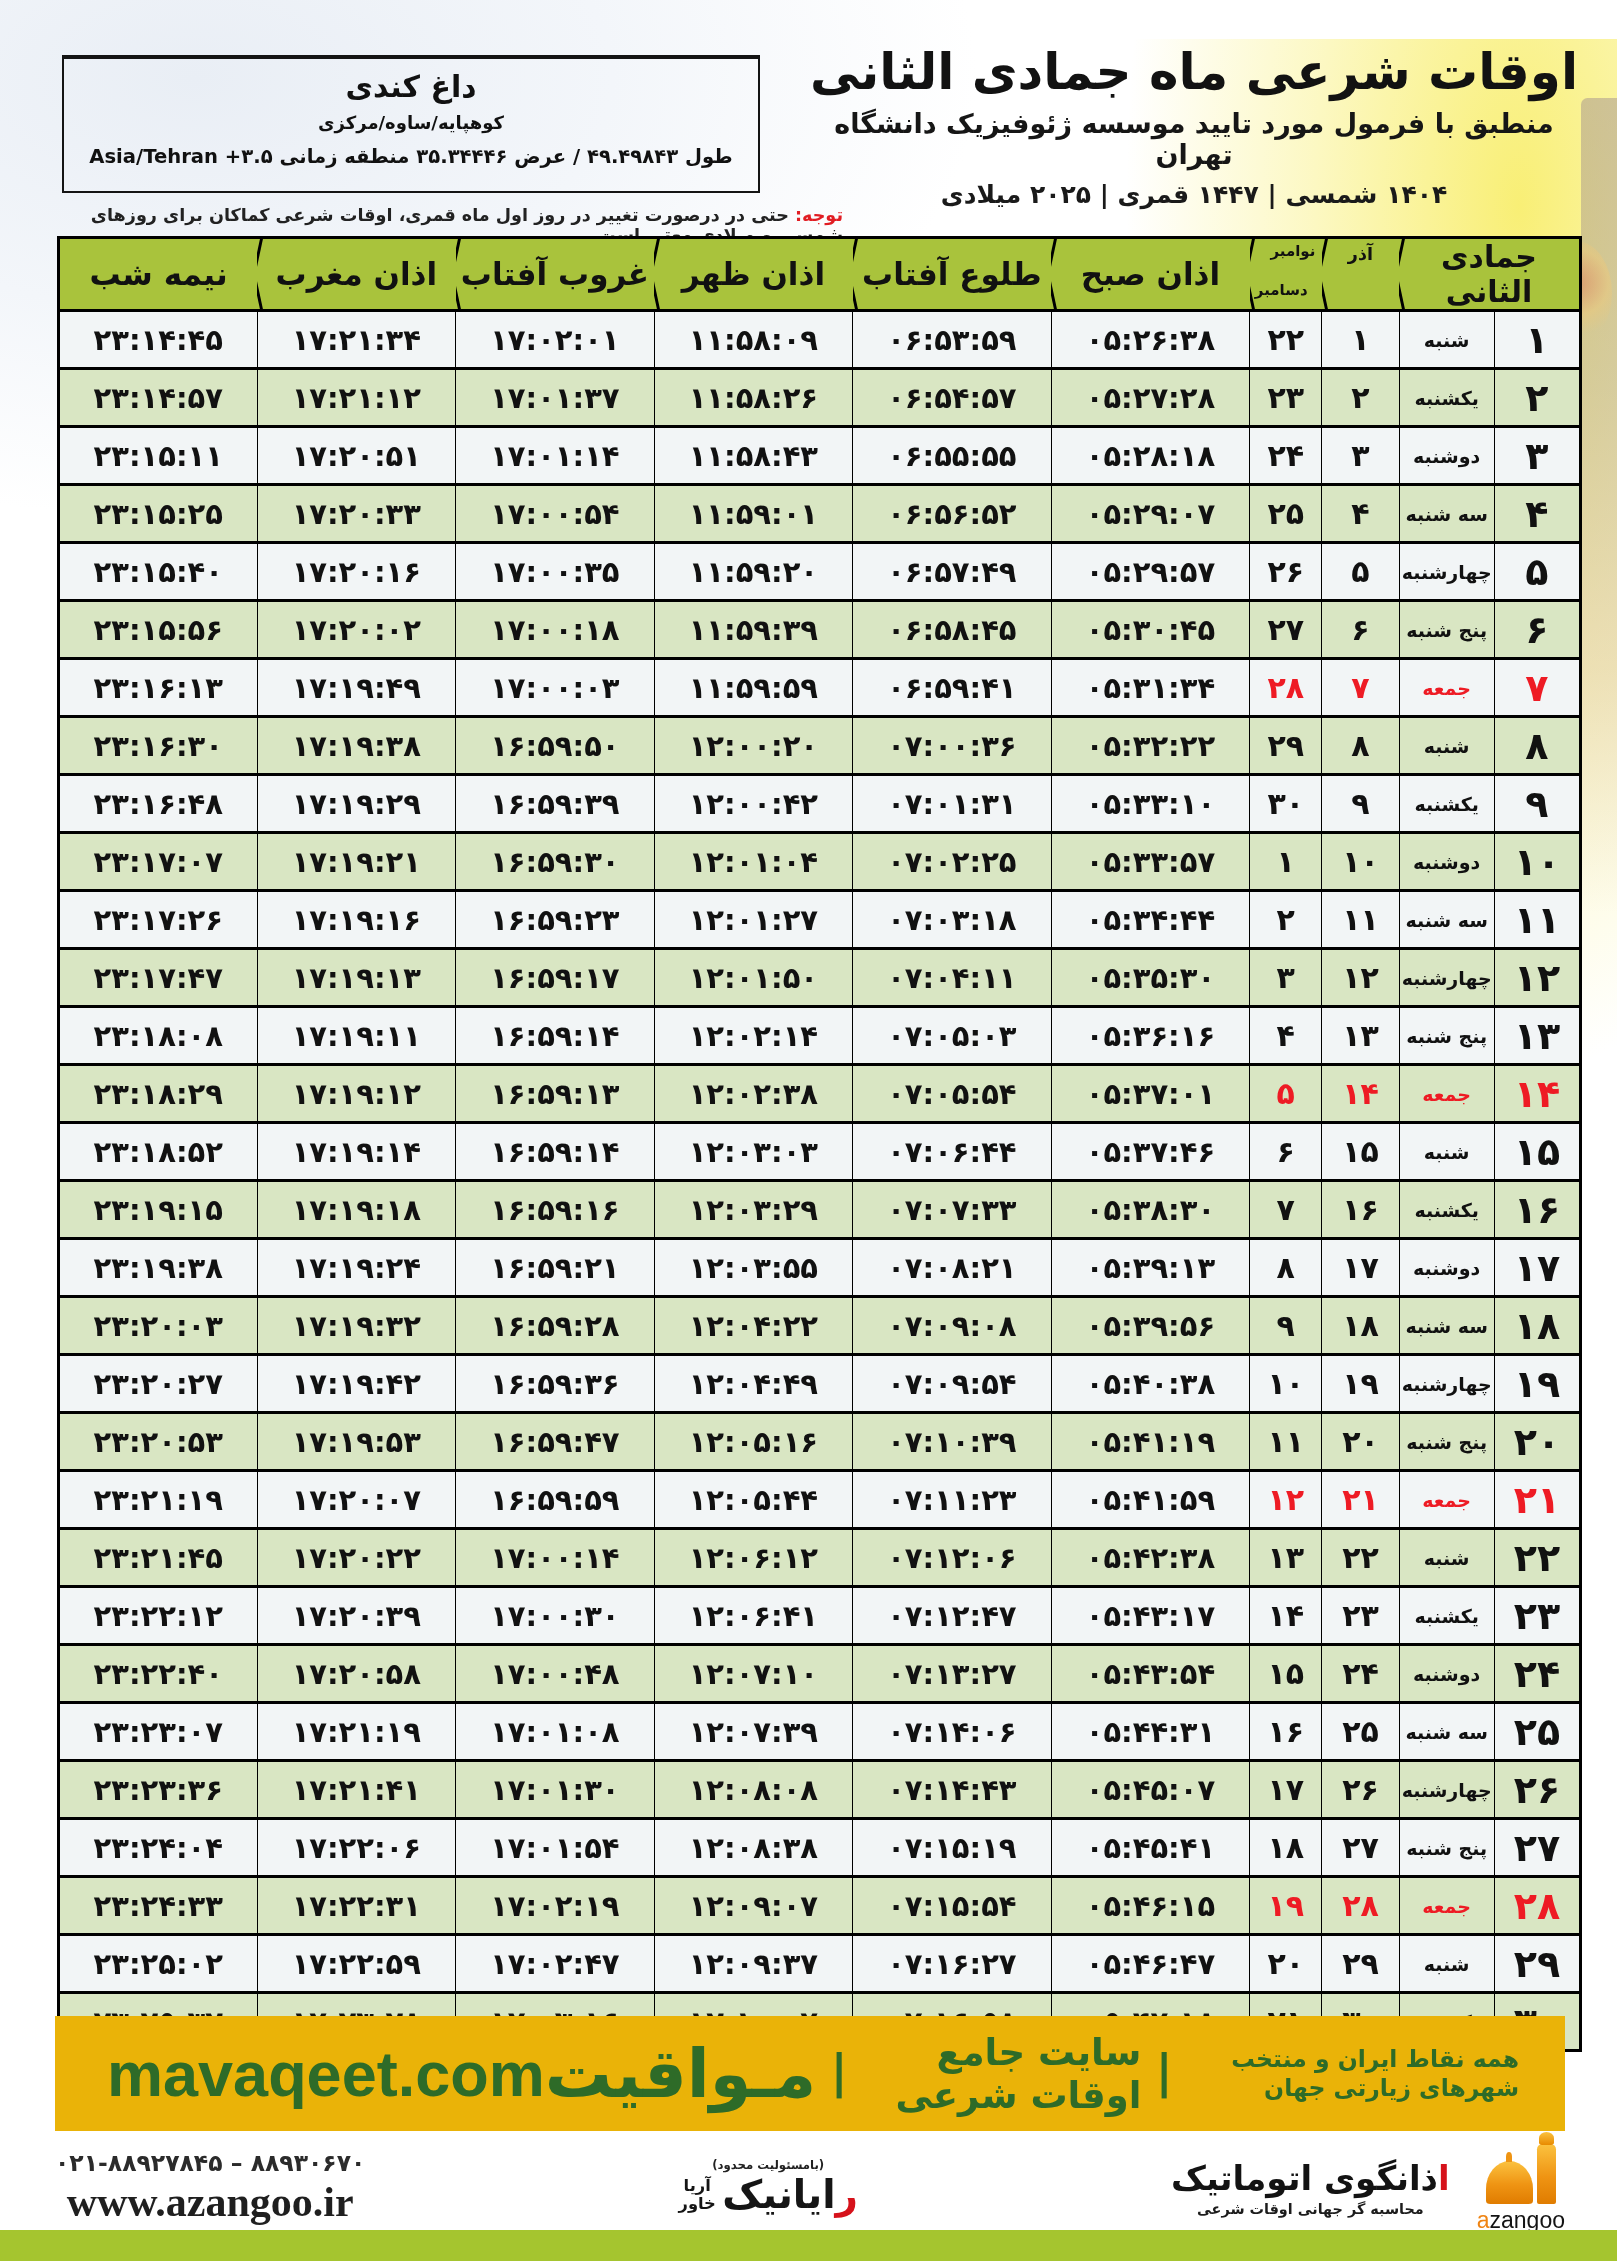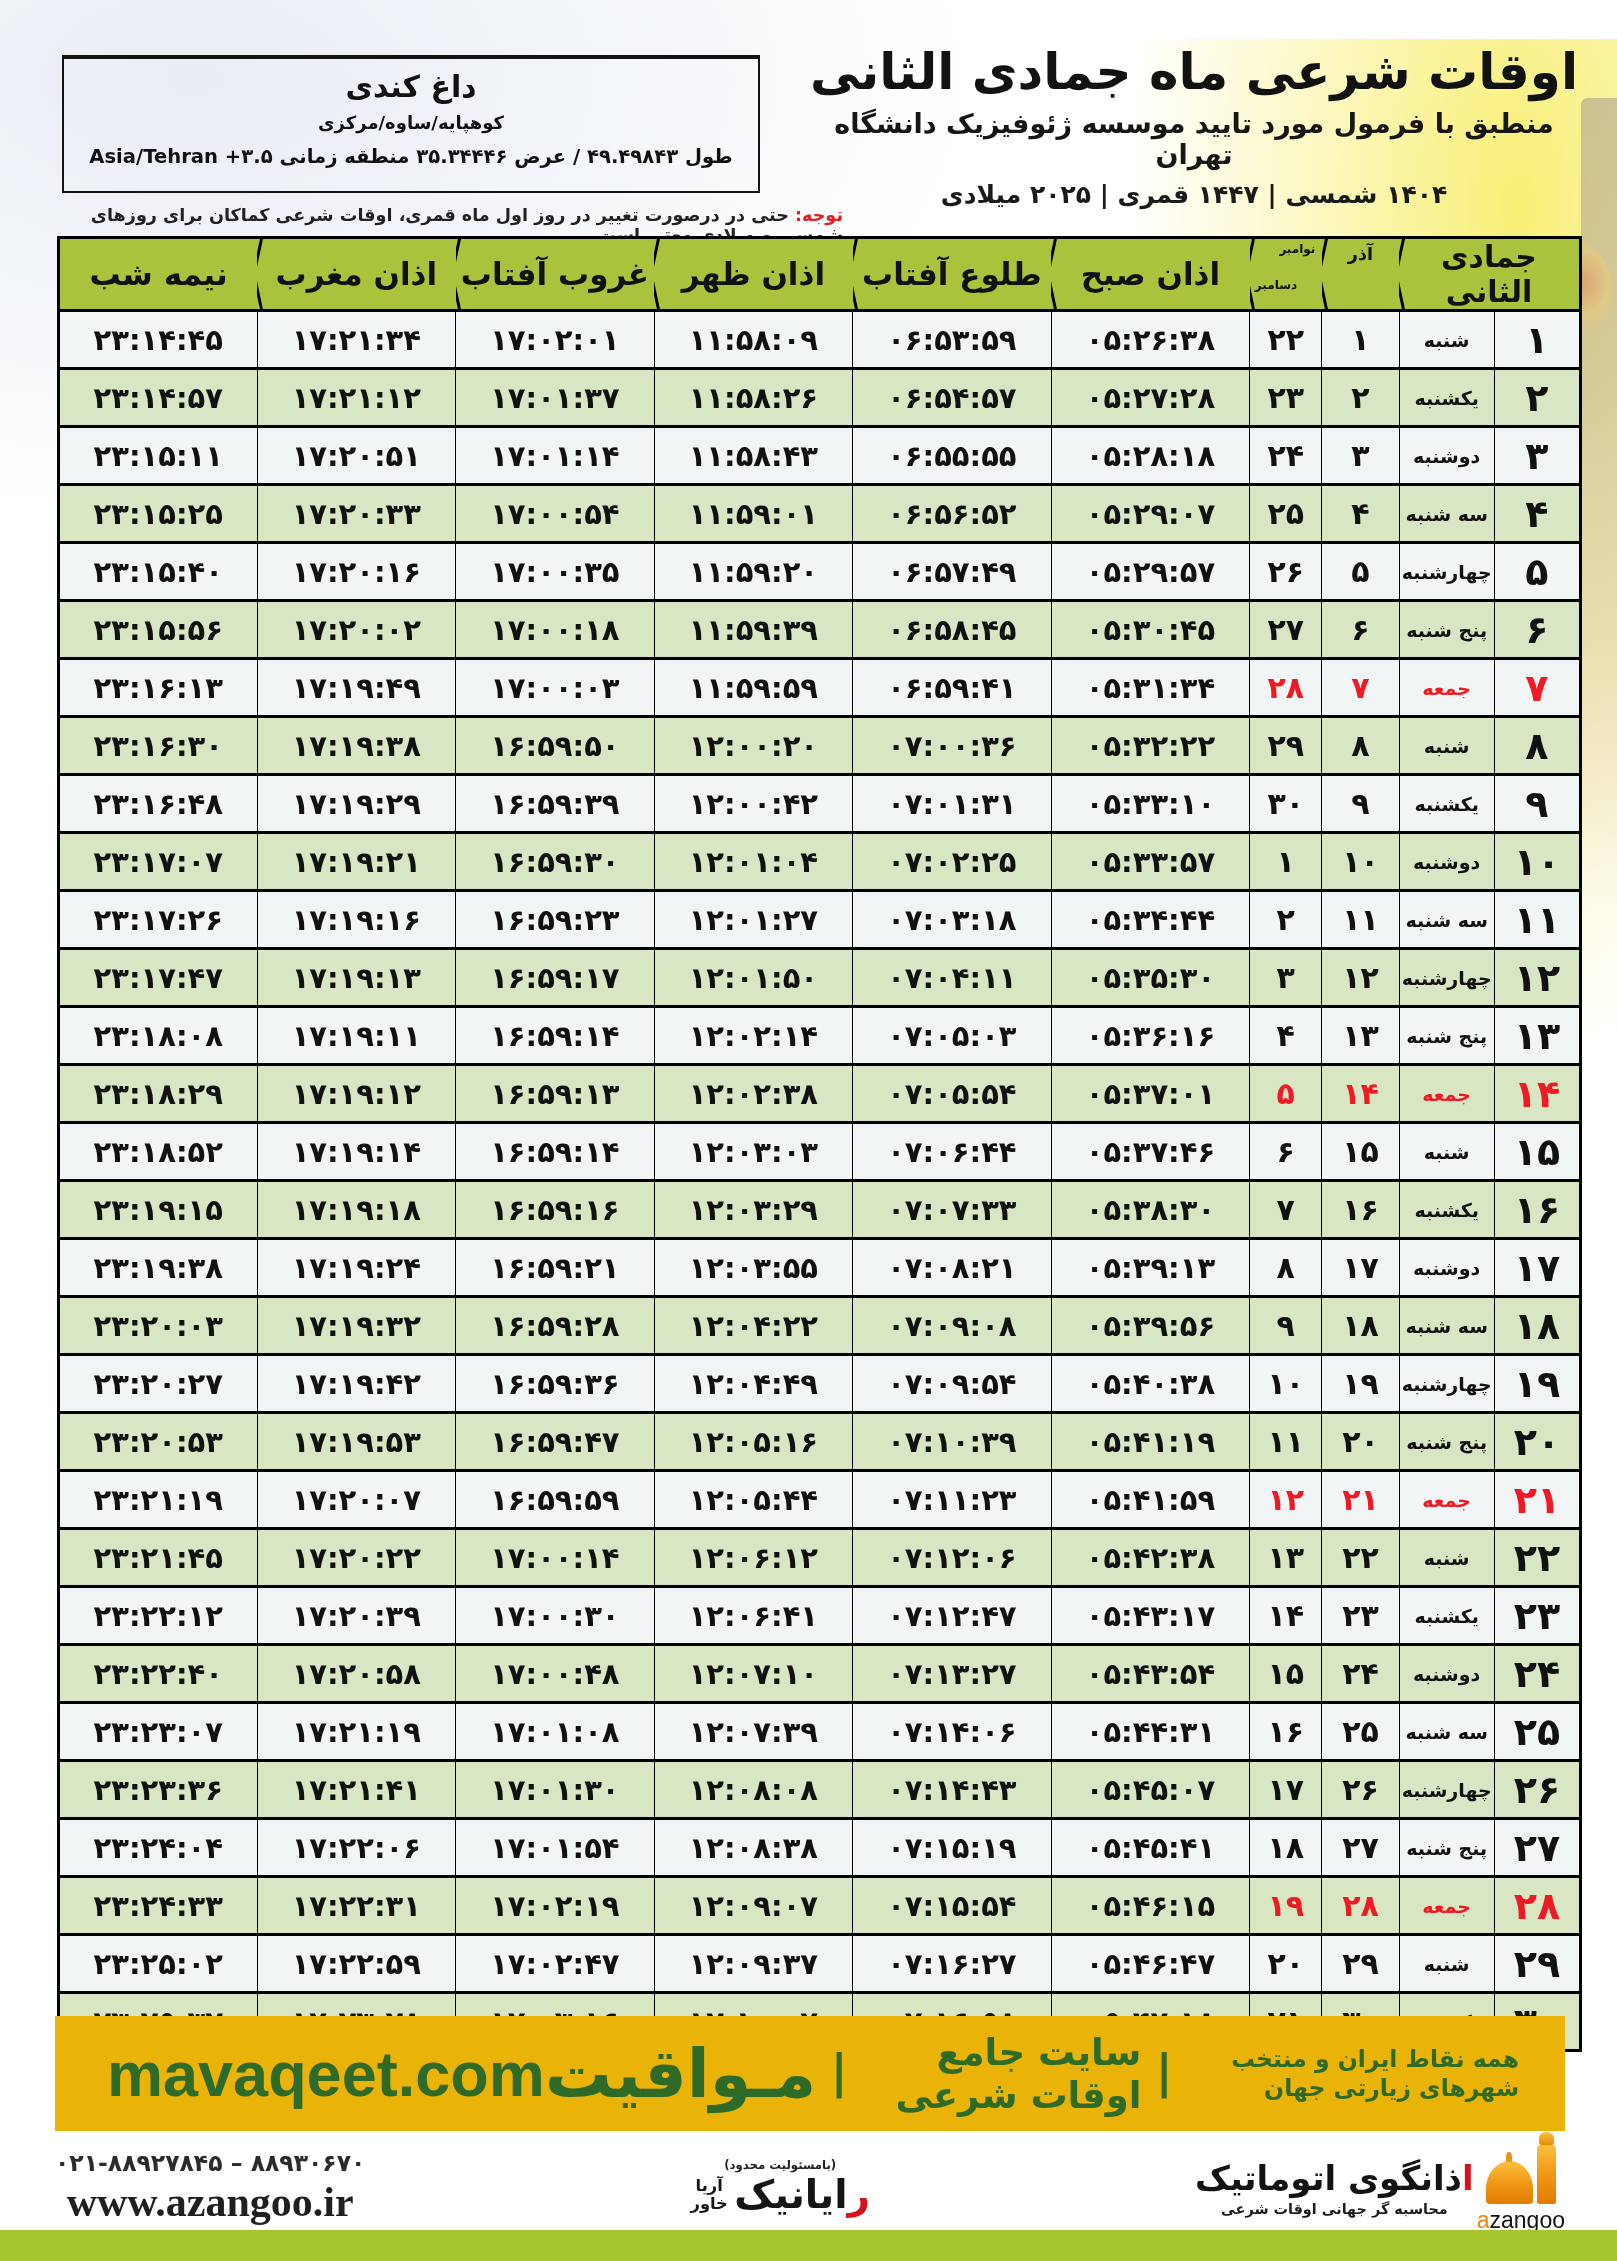--- a/index.html
+++ b/index.html
@@ -63,21 +63,21 @@
   th.h-hijri{font-size:30px;}
   th:not(:last-child)::before,
   th:not(:last-child)::after{
     content:'';position:absolute;left:-1.3px;width:2.6px;background:#000;
   }
   th:not(:last-child)::before{top:0;height:53%;transform:skewX(-12deg);}
   th:not(:last-child)::after{bottom:0;height:53%;transform:skewX(12deg);}
   th.h-azar{vertical-align:top;}
   th.h-azar .small-month{font-size:17.6px;padding-top:5.2px;}
   th.h-greg{vertical-align:top;}
-  th.h-greg .small-month{font-size:12px;line-height:1.15;}
+  th.h-greg .small-month{font-size:15px;line-height:1.15;}
   th.h-greg .sm-top{text-align:right;padding:3.9px 6.5px 0 0;}
   th.h-greg .sm-bottom{text-align:left;padding:22px 0 0 5.2px;}
   table.times td{
     height:55px;border-right:1.3px solid #000;border-top:3.3px solid #000;
     text-align:center;vertical-align:middle;padding:0;
   }
   tbody tr:nth-child(odd){background:#f2f5f6;}
   tbody tr:nth-child(even){background:#d9e6c3;}
   td.c-time{font-size:29px;font-weight:bold;letter-spacing:0.7px;}
   td.c-num{font-size:30px;font-weight:bold;}
@@ -105,21 +105,21 @@
   .phones{direction:ltr;font-size:23.5px;font-weight:bold;color:#2b2b2b;letter-spacing:0.7px;}
   .website{font-family:"Liberation Serif",serif;font-size:42px;font-weight:bold;color:#1f1f1f;margin-top:1.3px;}
   .promo-block{direction:rtl;text-align:center;font-size:25px;font-weight:bold;line-height:1.5;color:#3a3a3a;}
   .promo-red{color:#cb2033;}
   .rayanik{direction:rtl;text-align:center;position:relative;}
   .rayanik-small{font-size:11.7px;font-weight:bold;color:#222;}
   .rayanik-main{display:flex;align-items:center;gap:6.5px;direction:rtl;justify-content:center;}
   .rayanik-name{font-size:39px;font-weight:900;color:#151515;}
   .rayanik-r{color:#d6121b;}
   .rayanik-side{font-size:16.3px;font-weight:bold;line-height:1.1;color:#151515;}
-  .azangoo{display:flex;align-items:center;gap:3px;direction:ltr;}
+  .azangoo{display:flex;align-items:center;gap:27px;direction:ltr;}
   .azangoo-text{direction:rtl;text-align:center;}
   .azangoo-fa{font-size:34px;font-weight:900;color:#131313;}
   .azangoo-alef{color:#d6121b;}
   .azangoo-sub{font-size:14.4px;font-weight:bold;color:#1c1c1c;margin-top:2.6px;}
   .azangoo-mark{text-align:center;}
   .mosque{display:flex;align-items:flex-end;gap:3.9px;justify-content:center;height:63px;}
   .dome{
     width:47px;height:43px;position:relative;
     background:linear-gradient(180deg,#fbc23f 0%,#ef9413 55%,#e07c00 100%);
     border-radius:52% 52% 10% 10% / 68% 68% 8% 8%;

